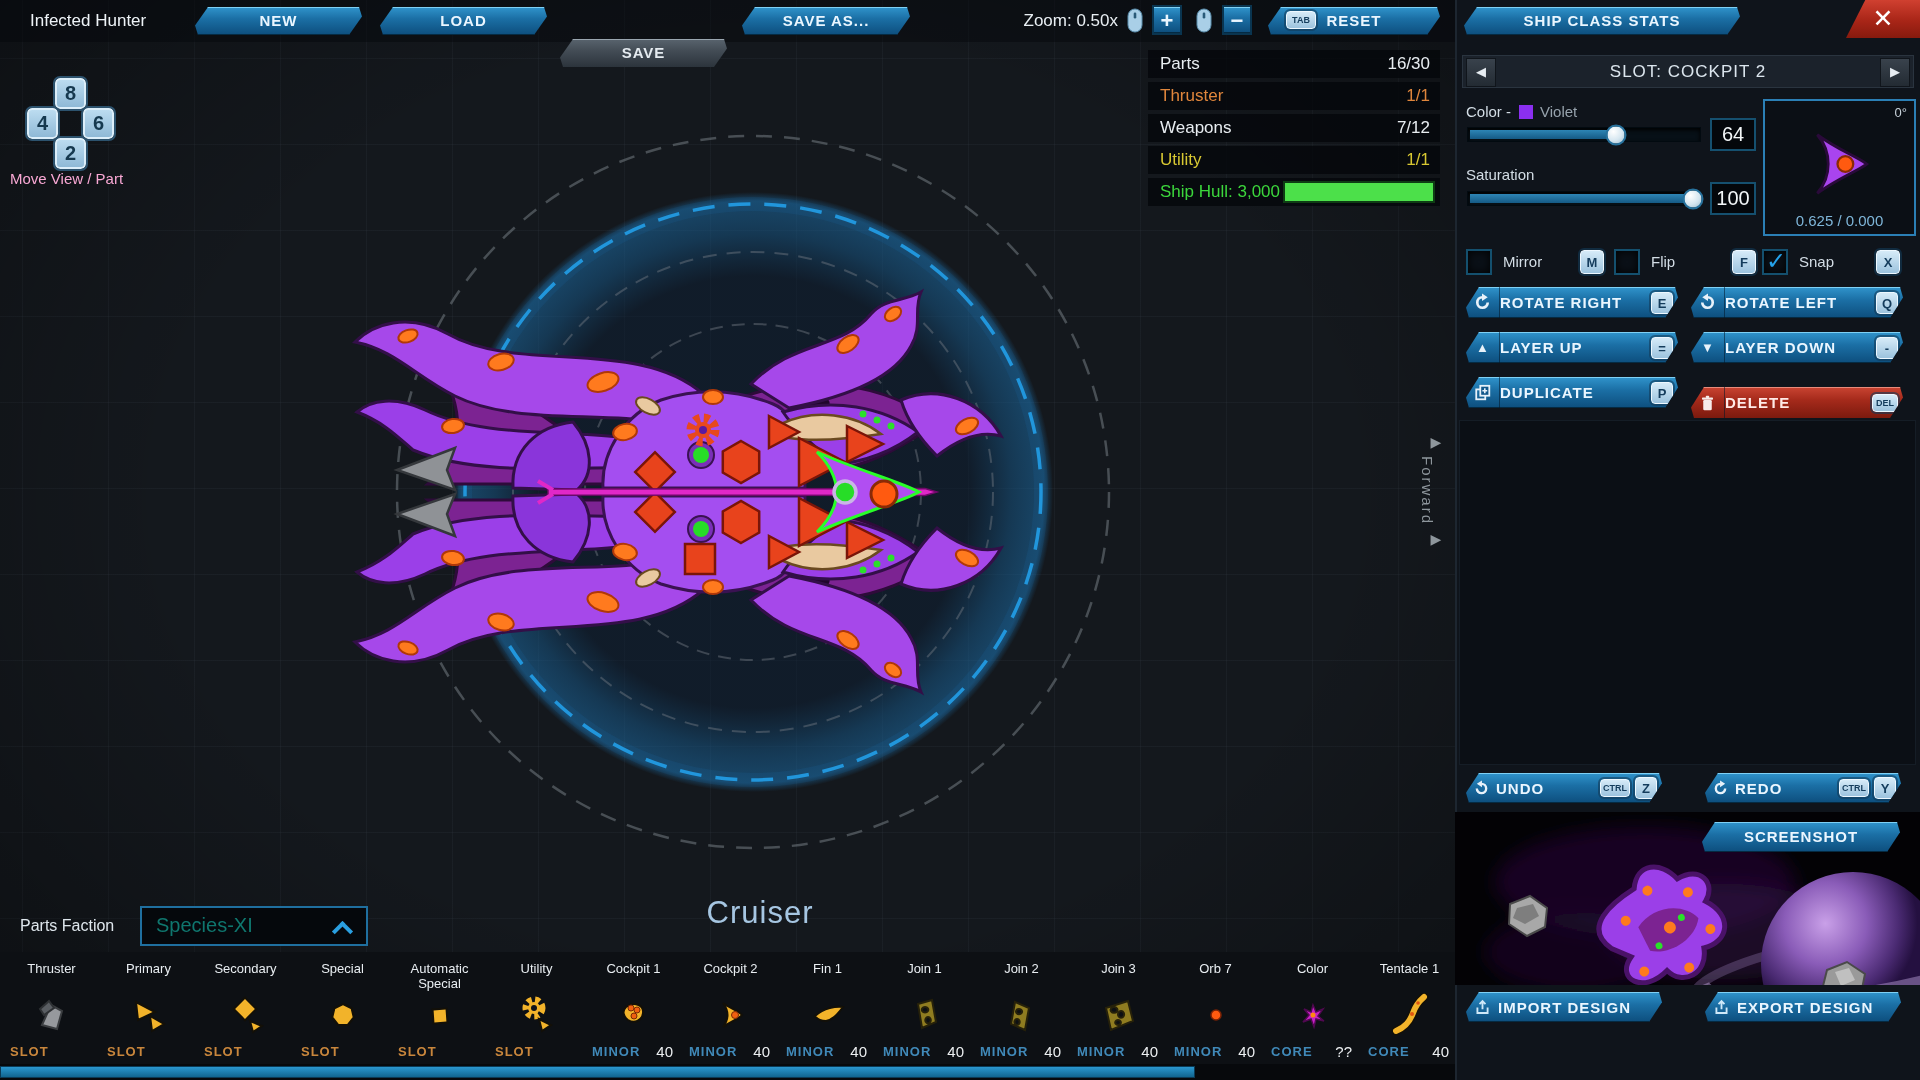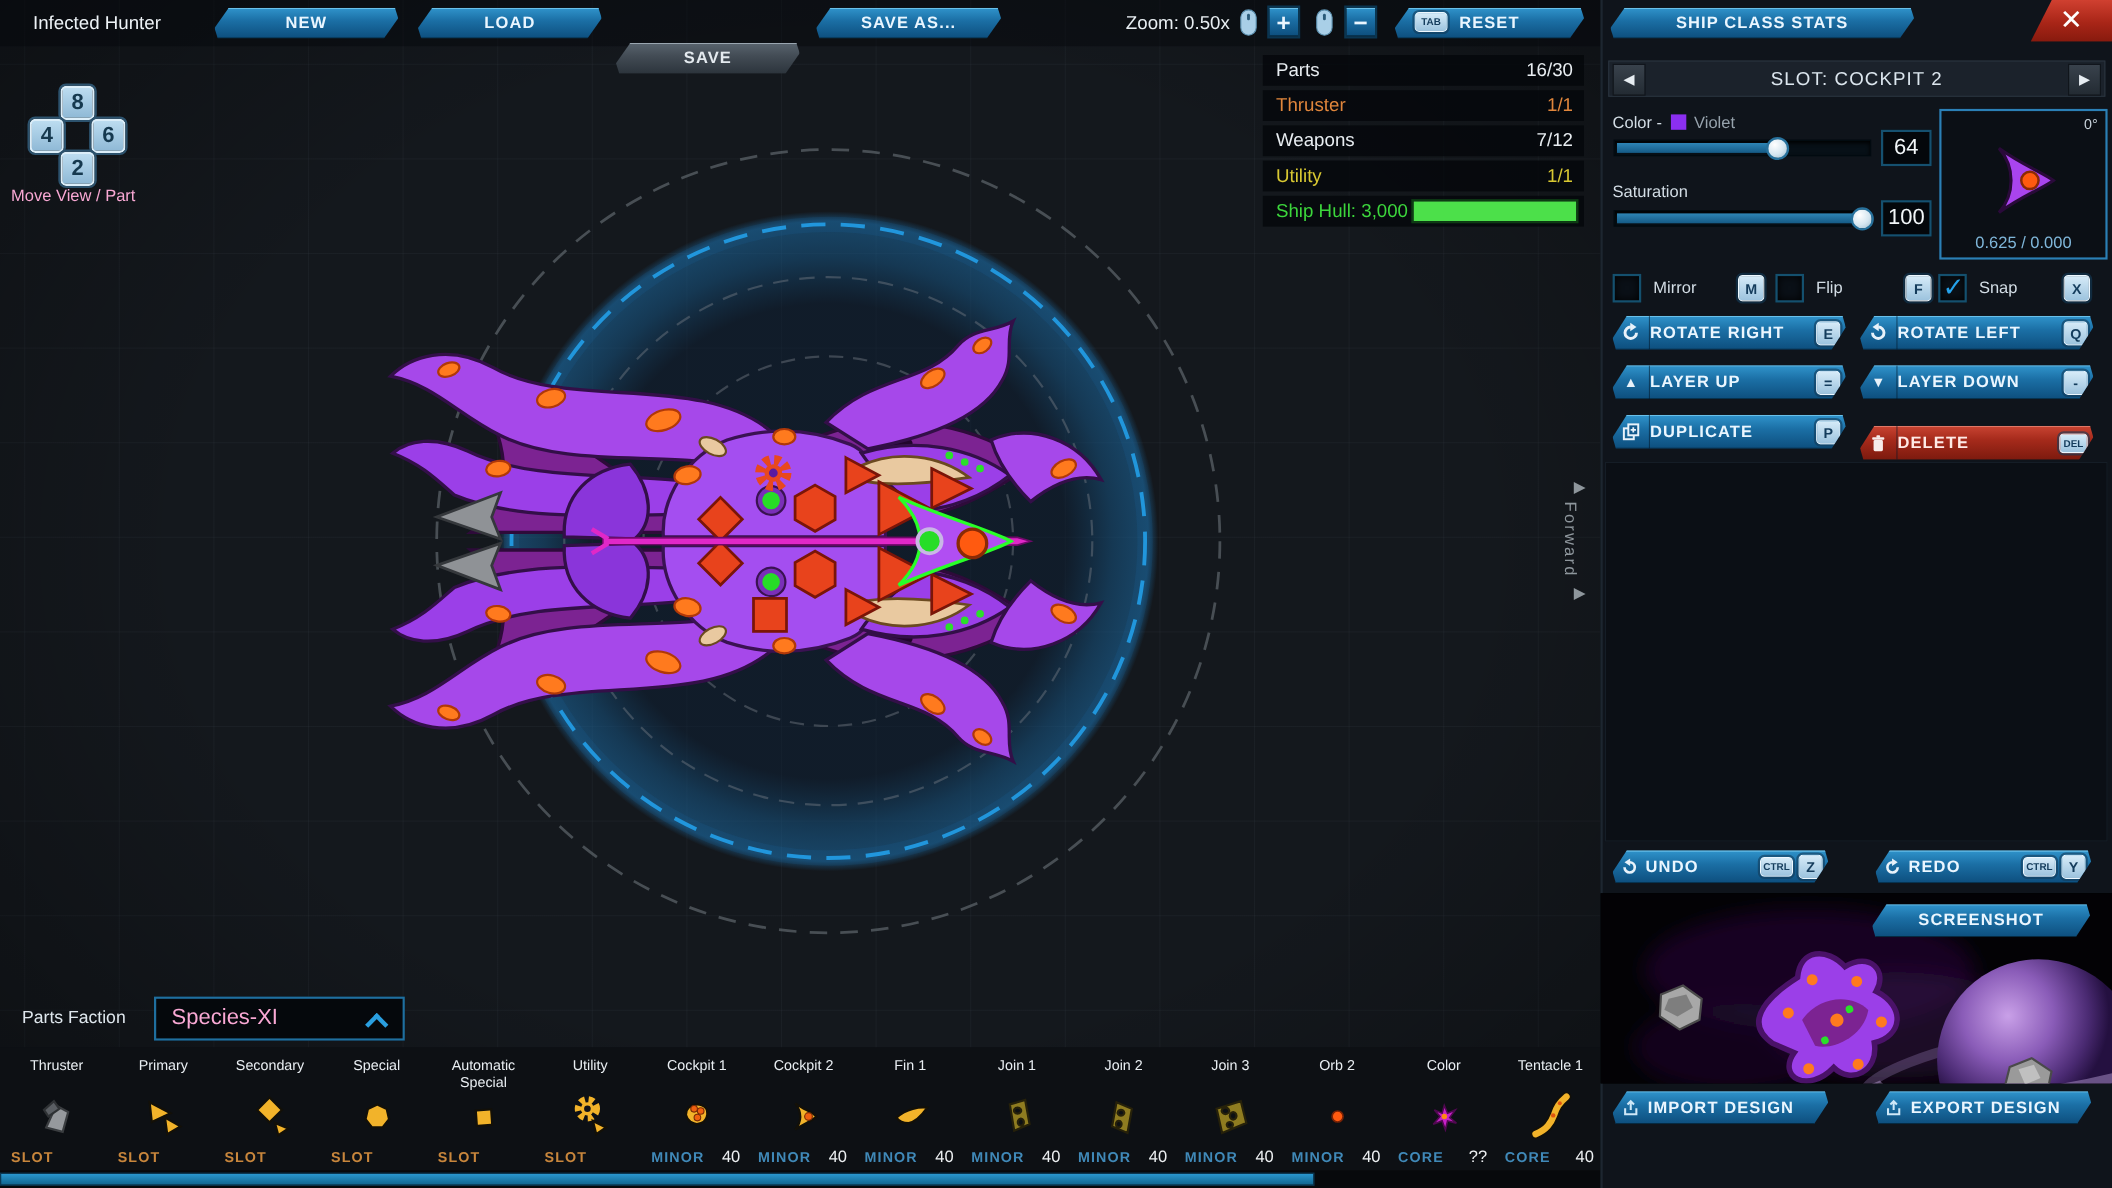--- a/index.html
+++ b/index.html
@@ -97,21 +97,21 @@
   .cells{position:absolute;left:3px;top:6px;display:flex;}
   .part-cell{position:relative;width:97px;height:108px;cursor:pointer;}
   .pname{position:absolute;left:0;right:0;top:3px;text-align:center;font-size:13px;line-height:15px;color:#e9eef2;}
   .picon{position:absolute;left:0;right:0;top:32px;height:50px;display:flex;align-items:center;justify-content:center;}
   .ptype{position:absolute;left:7px;bottom:7px;font-size:13px;font-weight:bold;letter-spacing:1px;}
   .pcount{position:absolute;right:9px;bottom:6px;font-size:15px;color:#eceff1;}
   .t-slot{color:var(--slot_orange)}.t-minor{color:var(--minor_blue)}.t-core{color:var(--minor_blue)}
   .faction-lbl{position:absolute;left:20px;top:917px;font-size:16px;color:#dfe7ed;z-index:5;}
   .dropdown{position:absolute;left:140px;top:906px;width:228px;height:40px;background:#05080c;
     border:2px solid #1f6f9f;box-sizing:border-box;z-index:5;cursor:pointer;}
-  .dropdown .dval{position:absolute;left:14px;top:6px;font-size:20px;color:#f9a8d4;text-align:center;}
+  .dropdown .dval{position:absolute;left:14px;top:6px;font-size:20px;color:#0f766e;text-align:center;}
   .chev-up{position:absolute;right:16px;top:16px;width:11px;height:11px;border:solid #2a9fe0;
     border-width:4px 4px 0 0;transform:rotate(-45deg);}
   .scroll-track{position:absolute;left:0;top:1064px;width:1455px;height:16px;background:#07090c;z-index:5;}
   .scrollbar{position:absolute;left:0;top:2px;width:1195px;height:12px;
     background:linear-gradient(180deg,#2a97cf,#11658f);border:1px solid #0b3a55;box-sizing:border-box;cursor:pointer;}
   .seplbl{color:#d3dde5;font-size:15px;}
 </style>
 </head>
 <body>
 
@@ -181,20 +181,21 @@
         <circle cx="-50" cy="-62" r="12" fill="none" stroke="#e8481e" stroke-width="9" stroke-dasharray="5.5 4"></circle>
         <circle cx="-50" cy="-62" r="8" fill="#e8481e"></circle>
           <circle cx="-50" cy="-62" r="4" fill="#5a1aa0"></circle>
         <rect x="-68" y="52" width="30" height="30" fill="#e8431c" stroke="#7a1508" stroke-width="2.5"></rect>
         <path d="M64 -40 C104 -22 148 -10 166 0 C148 10 104 22 64 40 C90 14 90 -14 64 -40 Z" fill="#b14ef2" stroke="#28ff28" stroke-width="3"></path>
         <circle cx="92" cy="0" r="11" fill="#27dd27" stroke="#c9b6e6" stroke-width="3.5"></circle>
         <circle cx="131" cy="2" r="13" fill="#ff5a10" stroke="#8a2a05" stroke-width="3"></circle>
       </g>
     </svg>
 
+    <div class="cruiser-label">Cruiser</div>
     <div class="forward">
       <div class="tri">▶</div>
       <div class="ftxt">Forward</div>
       <div class="tri">▶</div>
     </div>
   </div>
 
   <div class="topstrip"></div>
 
   <div class="kbkey" style="left:55px;top:78px;">8</div>
@@ -590,21 +591,21 @@
         <div class="picon">
           <svg width="40" height="44" viewBox="0 0 40 44">
               <path fill-rule="evenodd" d="M7 15 L29 8 L34 28 L12 37 Z M15 14 a3.4 2.9 0 1 0 0.1 0 Z M22 18 a3 3.4 0 1 0 0.1 0 Z M19 27 a2.8 2.5 0 1 0 0.1 0 Z" fill="#8f7c20" stroke="#26210a" stroke-width="2"></path>
             </svg>
         </div>
         <div class="ptype t-minor">MINOR</div>
         <div class="pcount">40</div>
       </div>
 
       <div class="part-cell">
-        <div class="pname">Orb 2</div>
+        <div class="pname">Orb 7</div>
         <div class="picon">
           <svg width="40" height="44" viewBox="0 0 40 44">
               <circle cx="20" cy="22" r="5" fill="#ff5a10" stroke="#7a2205" stroke-width="1.5"></circle>
             </svg>
         </div>
         <div class="ptype t-minor">MINOR</div>
         <div class="pcount">40</div>
       </div>
 
       <div class="part-cell">

